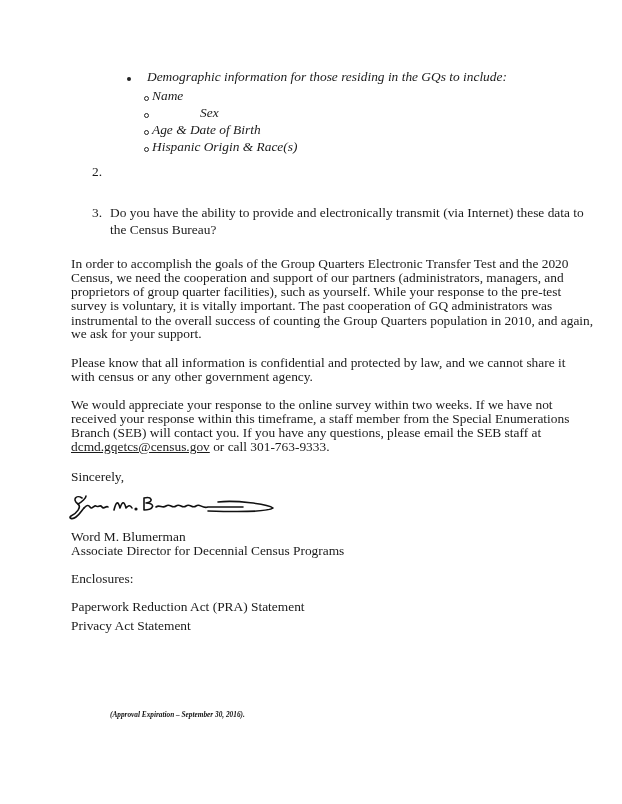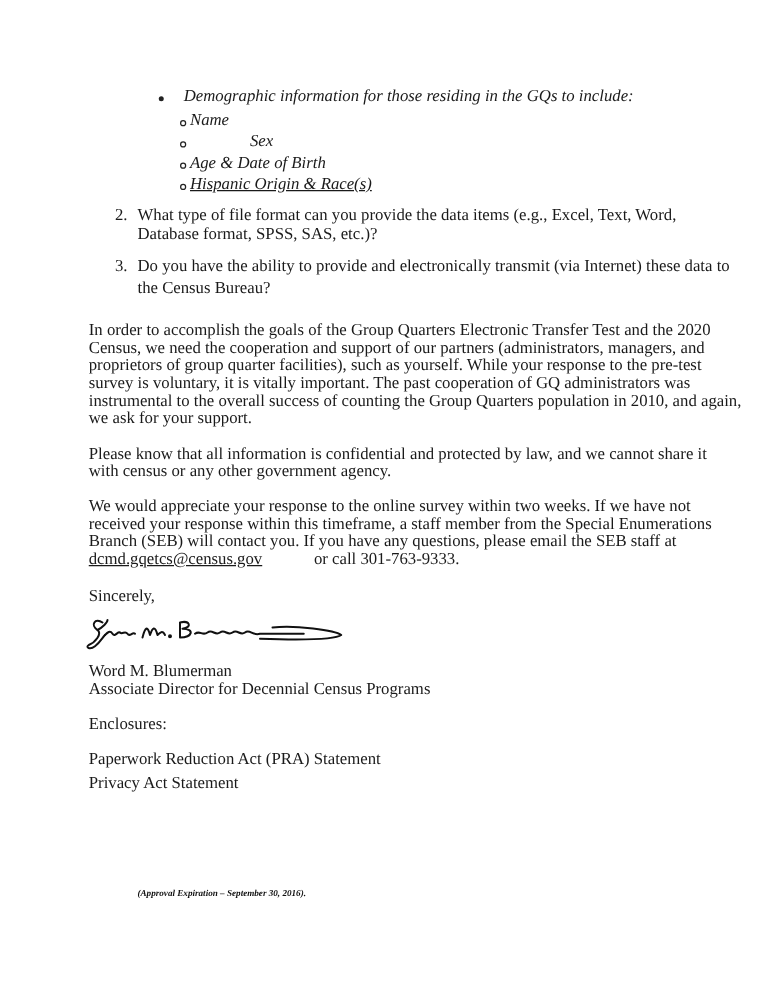--- a/index.html
+++ b/index.html
@@ -75,25 +75,23 @@
   <span class="sub-mark" style="left:144px; top:96px;"></span>
   <span class="abs italic" style="left:152px; top:89px;">Name</span>
 
   <span class="sub-mark" style="left:144px; top:113px;"></span>
   <span class="abs italic" style="left:152px; top:106px;margin-left:48px;">Sex</span>
 
   <span class="sub-mark" style="left:144px; top:130px;"></span>
   <span class="abs italic" style="left:152px; top:123px;">Age &amp; Date of Birth</span>
 
   <span class="sub-mark" style="left:144px; top:147px;"></span>
-  <span class="abs italic" style="left:152px; top:140px;text-decoration:underline;">Hispanic Origin &amp; Race(s)</span>
+  <span class="abs italic" style="left:152px; top:140px;">Hispanic Origin &amp; Race(s)</span>
 
   <span class="num" style="left:92px; top:165px;">2.</span>
-  <span class="abs" style="left:110px; top:165px;">What type of file format can you provide the data items (e.g., Excel, Text, Word,</span>
-  <span class="abs" style="left:110px; top:180px;">Database format, SPSS, SAS, etc.)?</span>
 
   <span class="num" style="left:92px; top:206px;">3.</span>
   <span class="abs" style="left:110px; top:206px;">Do you have the ability to provide and electronically transmit (via Internet) these data to</span>
   <span class="abs" style="left:110px; top:223px;">the Census Bureau?</span>
 
   <div>
     <span class="para-line" style="top:257px;">In order to accomplish the goals of the Group Quarters Electronic Transfer Test and the 2020</span>
     <span class="para-line" style="top:271px;">Census, we need the cooperation and support of our partners (administrators, managers, and</span>
     <span class="para-line" style="top:285px;">proprietors of group quarter facilities), such as yourself.  While your response to the pre-test</span>
     <span class="para-line" style="top:299px;">survey is voluntary, it is vitally important.  The past cooperation of GQ administrators was</span>
@@ -103,21 +101,21 @@
 
   <div>
     <span class="para-line" style="top:356px;">Please know that all information is confidential and protected by law, and we cannot share it</span>
     <span class="para-line" style="top:370px;">with census or any other government agency.</span>
   </div>
 
   <div>
     <span class="para-line" style="top:398px;">We would appreciate your response to the online survey within two weeks.  If we have not</span>
     <span class="para-line" style="top:412px;">received your response within this timeframe, a staff member from the Special Enumerations</span>
     <span class="para-line" style="top:426px;">Branch (SEB) will contact you.  If you have any questions, please email the SEB staff at</span>
-    <span class="para-line" style="top:440px;"><a class="link">dcmd.gqetcs@census.gov</a><span style="white-space:pre;margin-left:38px;"> or call 301-763-9333.</span></span>
+    <span class="para-line" style="top:440px;"><a class="link">dcmd.gqetcs@census.gov</a><span style="white-space:pre;"> or call 301-763-9333.</span></span>
   </div>
 
   <span class="para-line" style="top:470px;">Sincerely,</span>
 
   <svg class="signature" viewBox="0 0 210 34" xmlns="http://www.w3.org/2000/svg">
     <g fill="none" stroke="#111" stroke-width="1.6" stroke-linecap="round" stroke-linejoin="round">
 
       <path d="M14 8 C 8 4, 4 10, 10 14 C 14 17, 8 24, 3 26 C 0 28, 4 30, 8 27 C 12 24, 14 20, 16 18"></path>
       <path d="M10 14 C 14 12, 18 8, 18 6"></path>
 

